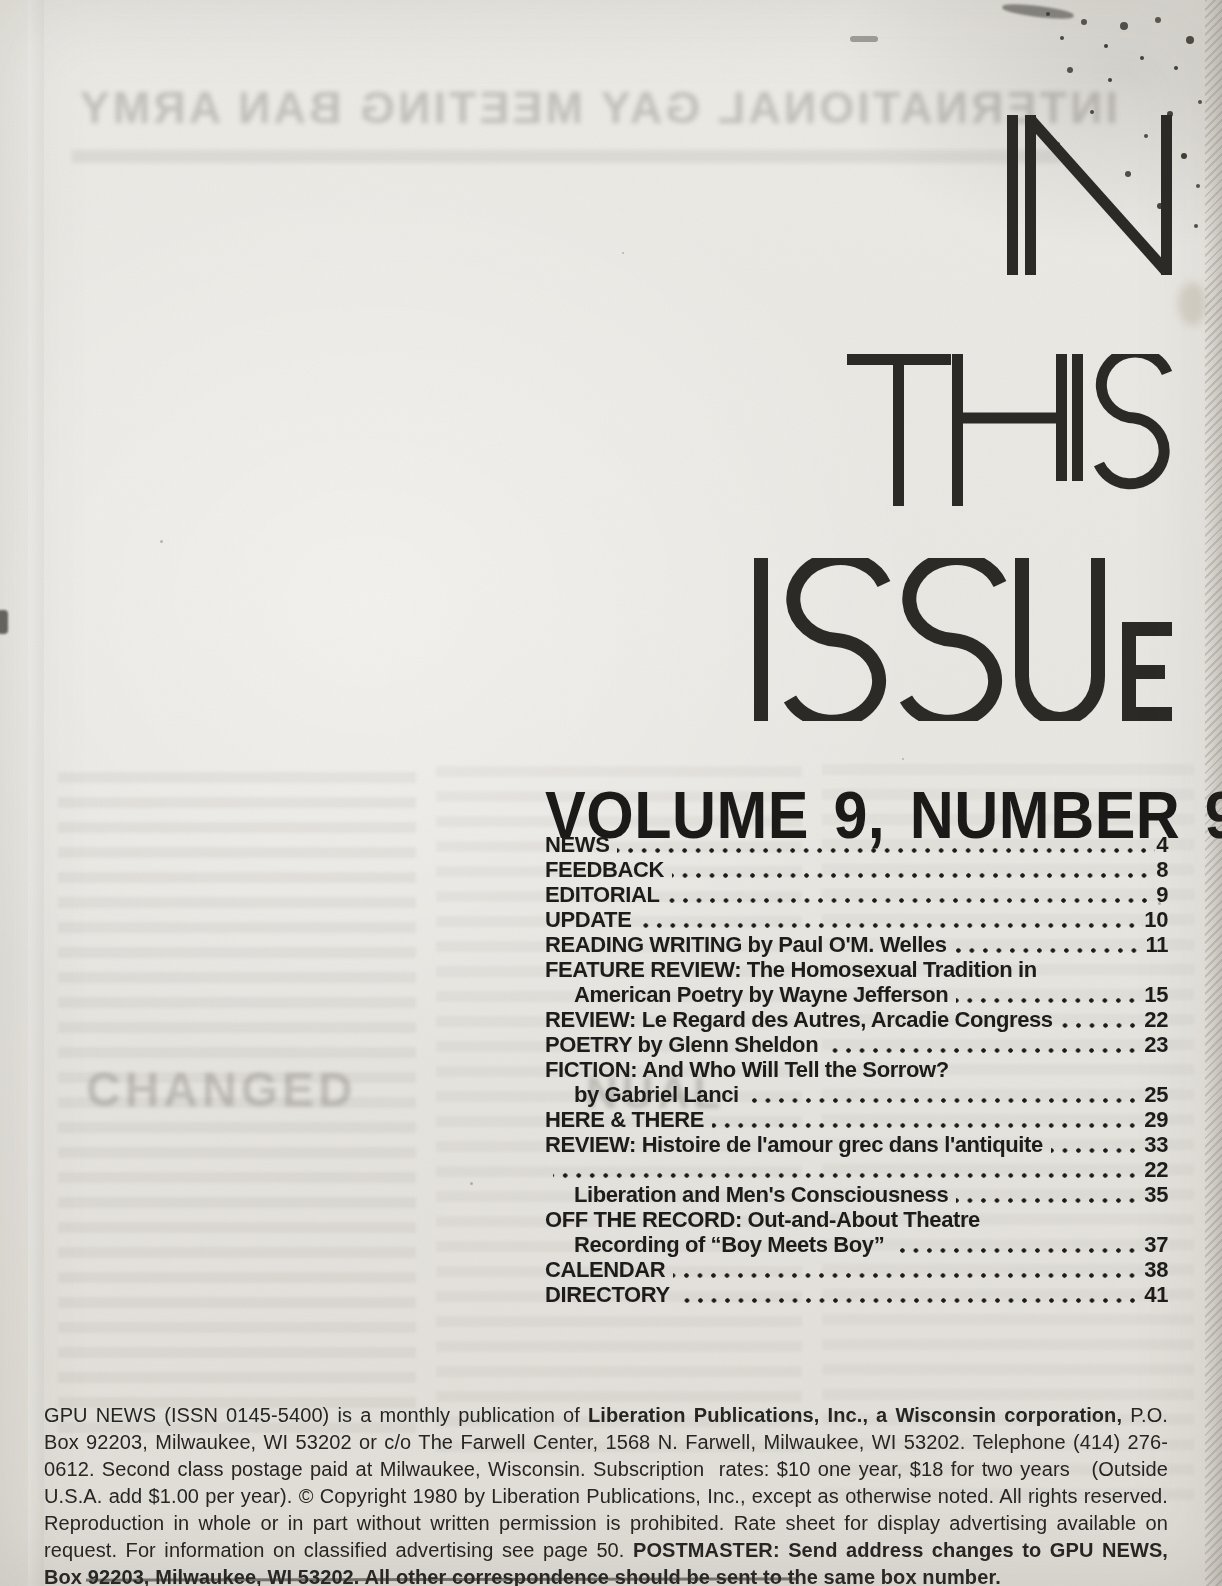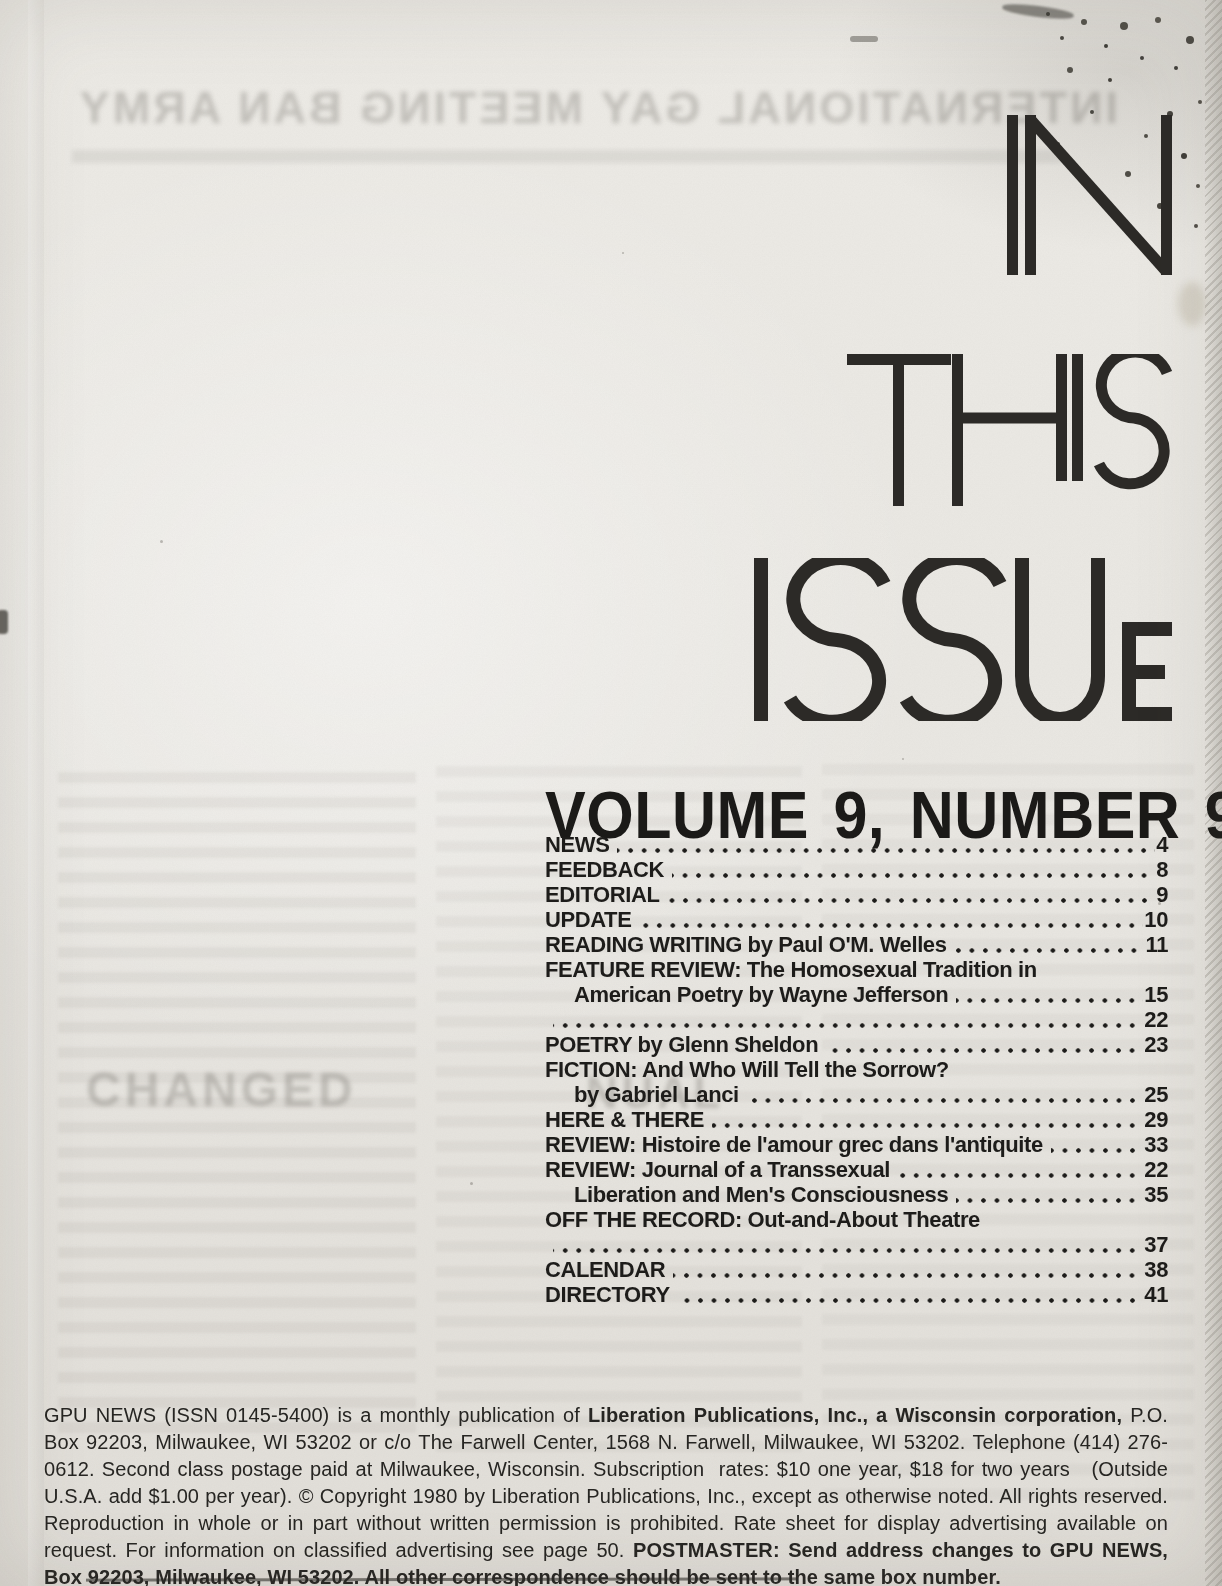--- a/index.html
+++ b/index.html
@@ -191,20 +191,21 @@
           <span class="toc-label">FEATURE REVIEW: The Homosexual Tradition in</span>
         </div>
         <div class="toc-line indent">
           <span class="toc-label">American Poetry by Wayne Jefferson</span>
           <span class="leader"></span>
           <span class="toc-page">15</span>
         </div>
       </div>
       <div>
         <div class="toc-line">
+          <span class="toc-label">REVIEW: Le Regard des Autres, Arcadie Congress</span>
           <span class="leader"></span>
           <span class="toc-page">22</span>
         </div>
       </div>
       <div>
         <div class="toc-line">
           <span class="toc-label">POETRY by Glenn Sheldon</span>
           <span class="leader"></span>
           <span class="toc-page">23</span>
         </div>
@@ -228,37 +229,37 @@
       </div>
       <div>
         <div class="toc-line">
           <span class="toc-label">REVIEW: Histoire de l'amour grec dans l'antiquite</span>
           <span class="leader"></span>
           <span class="toc-page">33</span>
         </div>
       </div>
       <div>
         <div class="toc-line">
-          <span class="toc-label">REVIEW: Journal of a Transsexual</span>
           <span class="leader"></span>
           <span class="toc-page">22</span>
         </div>
       </div>
       <div>
         <div class="toc-line indent">
           <span class="toc-label">Liberation and Men's Consciousness</span>
           <span class="leader"></span>
           <span class="toc-page">35</span>
         </div>
       </div>
       <div>
         <div class="toc-line">
           <span class="toc-label">OFF THE RECORD: Out-and-About Theatre</span>
         </div>
         <div class="toc-line indent">
+          <span class="toc-label">Recording of “Boy Meets Boy”</span>
           <span class="leader"></span>
           <span class="toc-page">37</span>
         </div>
       </div>
       <div>
         <div class="toc-line">
           <span class="toc-label">CALENDAR</span>
           <span class="leader"></span>
           <span class="toc-page">38</span>
         </div>

